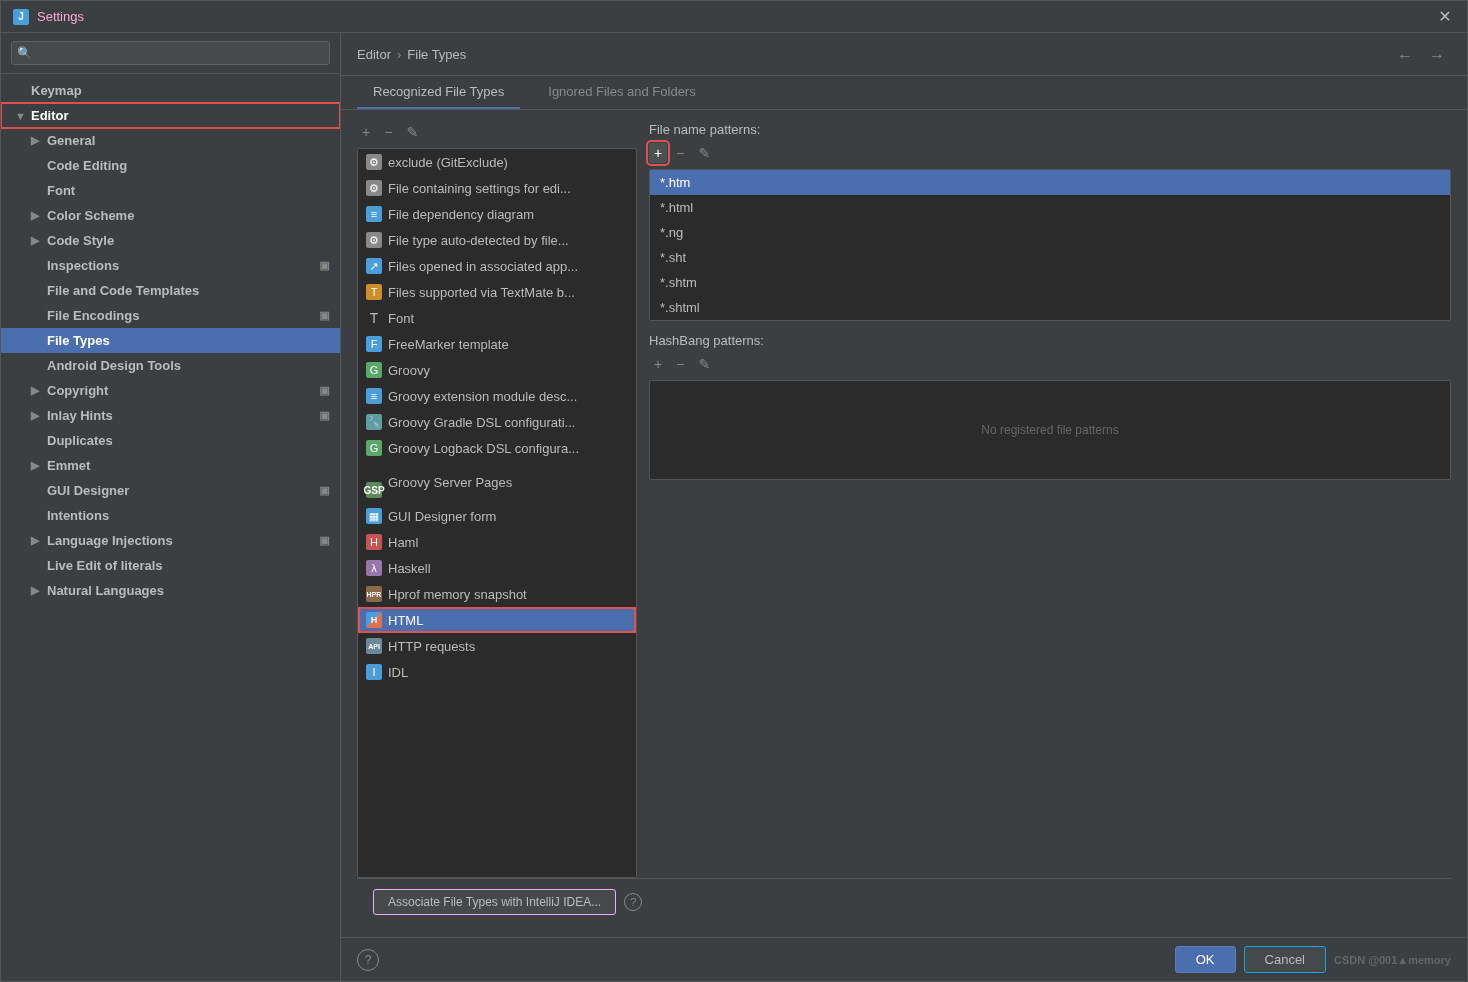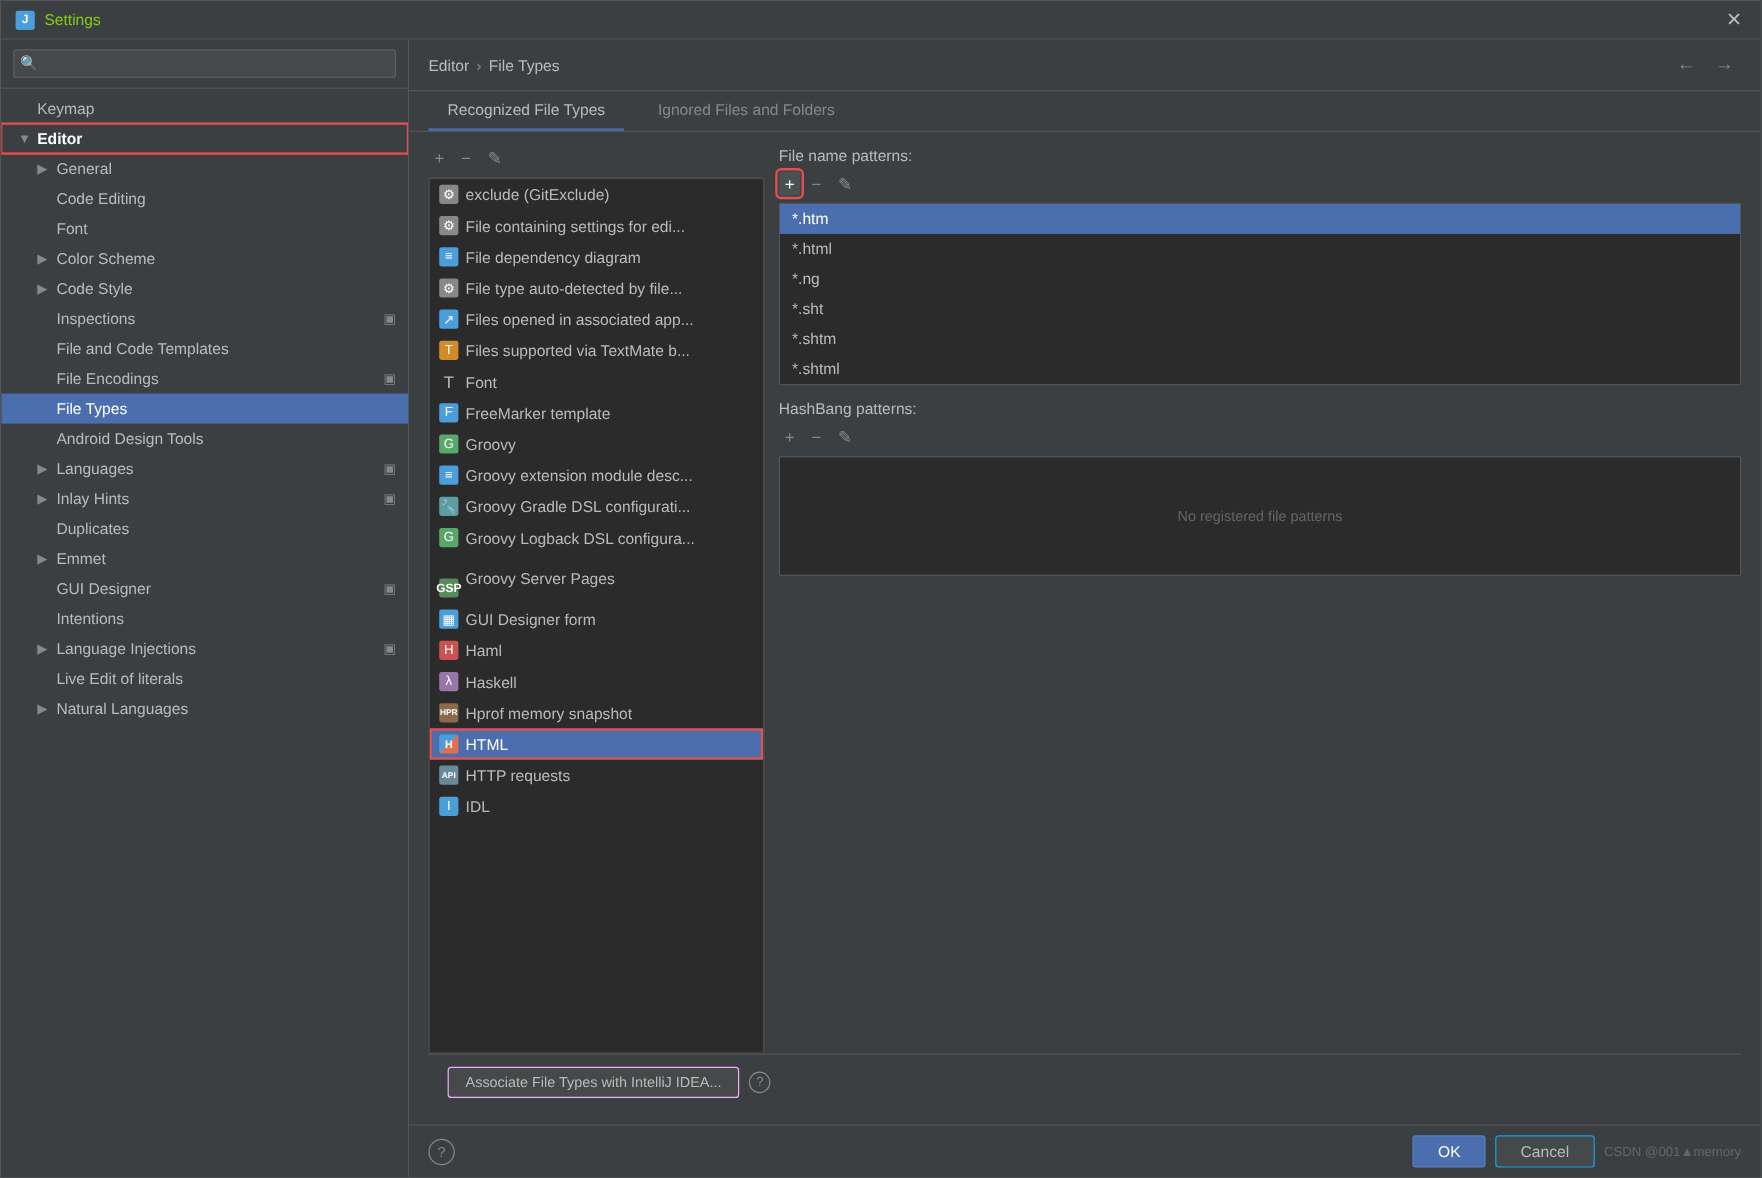--- a/index.html
+++ b/index.html
@@ -46,21 +46,21 @@
       border-radius: 2px;
       display: flex;
       align-items: center;
       justify-content: center;
       font-size: 10px;
       color: white;
       font-weight: bold;
     }
 
     .titlebar-title {
-      color: #84cc16;
+      color: #f9a8d4;
       font-size: 13px;
     }
 
     .titlebar-close {
       color: #bbbbbb;
       cursor: pointer;
       font-size: 16px;
       width: 20px;
       text-align: center;
     }
@@ -120,20 +120,21 @@
     .sidebar-list::-webkit-scrollbar-track { background: #3c3f41; }
     .sidebar-list::-webkit-scrollbar-thumb { background: #555; border-radius: 4px; }
 
     .sidebar-item {
       display: flex;
       align-items: center;
       padding: 5px 10px 5px 14px;
       cursor: pointer;
       color: #bbbbbb;
       white-space: nowrap;
+      font-weight: bold;
     }
 
     .sidebar-item.active {
       background: #4b6eaf;
       color: #ffffff;
     }
 
     .sidebar-item .arrow {
       margin-right: 4px;
       font-size: 11px;
@@ -461,20 +462,21 @@
       color: #bbbbbb;
       padding: 5px 20px;
       border-radius: 3px;
       cursor: pointer;
       font-size: 13px;
     }
 
     .watermark {
       color: #666;
       font-size: 11px;
+      font-weight: bold;
     }
 
     .col-scrollable {
       flex: 1;
       overflow: hidden;
       display: flex;
       flex-direction: column;
     }
   </style>
 </head>
@@ -560,21 +562,21 @@
           <span class="item-label">File Types</span>
         </div>
 
         <div class="sidebar-item indented">
           <span class="arrow"></span>
           <span class="item-label">Android Design Tools</span>
         </div>
 
         <div class="sidebar-item indented">
           <span class="arrow">▶</span>
-          <span class="item-label">Languages</span>
+          <span class="item-label">Copyright</span>
           <span class="badge-icon">▣</span>
         </div>
 
         <div class="sidebar-item indented">
           <span class="arrow">▶</span>
           <span class="item-label">Inlay Hints</span>
           <span class="badge-icon">▣</span>
         </div>
 
         <div class="sidebar-item indented">

